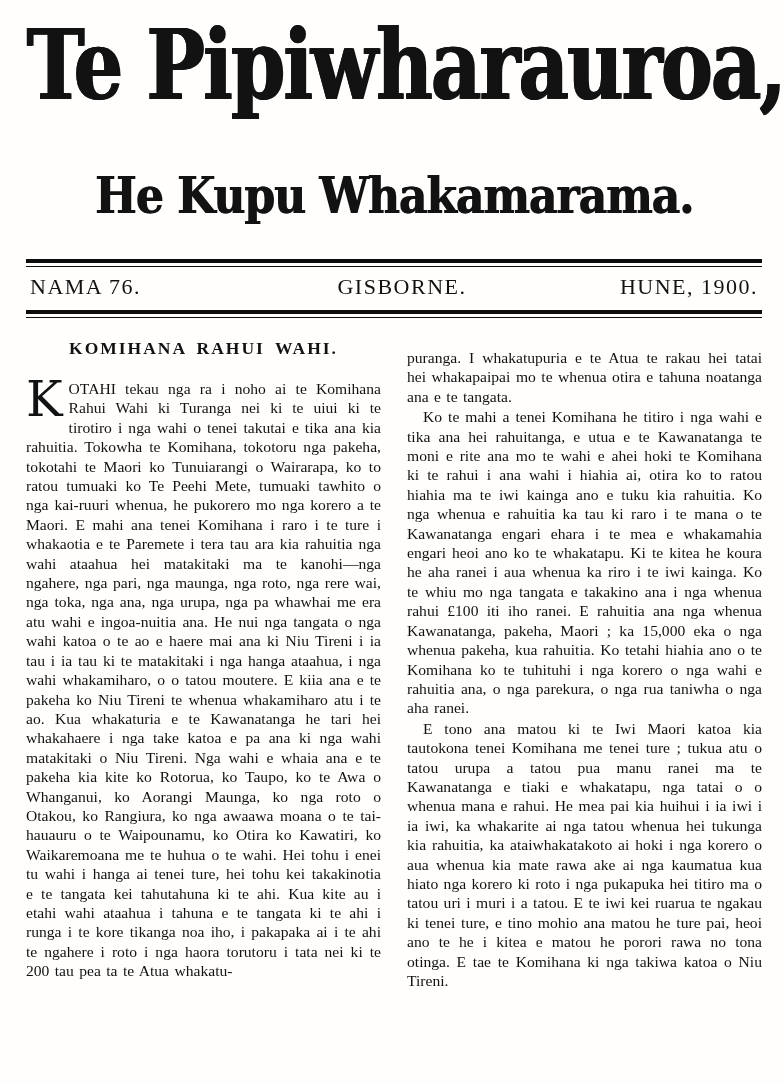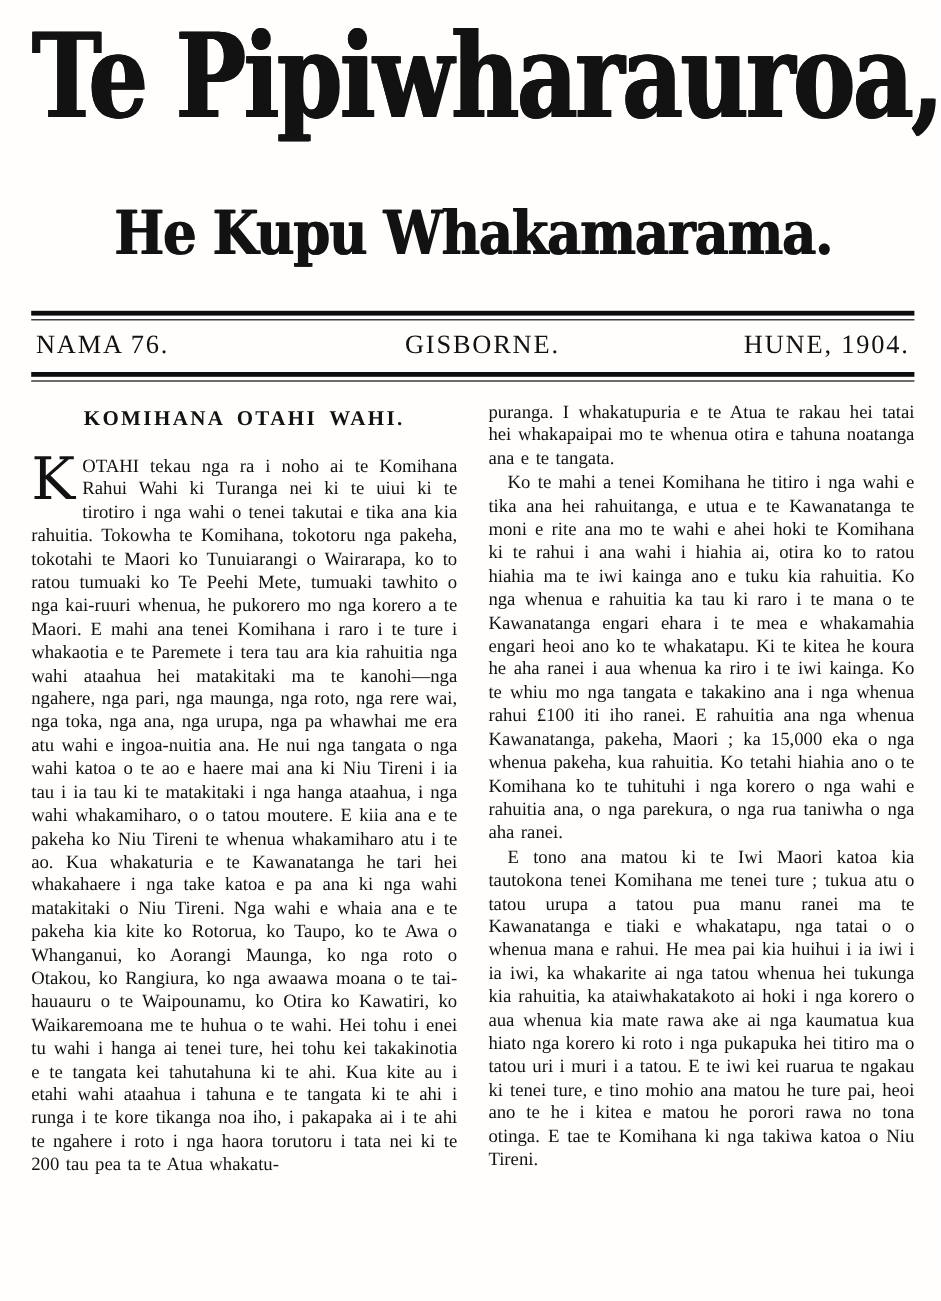--- a/index.html
+++ b/index.html
@@ -86,50 +86,50 @@
   }
   .dropcap {
     float: left;
     font-size: 49px;
     line-height: 38px;
     font-weight: normal;
     padding: 2px 6px 0 0;
     font-family: "DejaVu Serif", serif;
   }
   .col-right p.indent { text-indent: 16px; margin-top: 1px; }
-  .col-right p.first { }
+  .col-right p.first { margin-top: 14px; }
 </style>
 </head>
 <body>
 
 <div class="page">
 
   <div class="masthead">
     <div class="paper-title">Te Pipiwharauroa,</div>
     <div class="paper-subtitle">He Kupu Whakamarama.</div>
   </div>
 
   <div class="double-rule rule-top">
       <div class="inner"></div>
     </div>
 
   <div class="dateline">
     <span class="left">NAMA 76.</span>
     <span class="center">GISBORNE.</span>
-    <span class="right">HUNE, 1904.</span>
+    <span class="right">HUNE, 1900.</span>
   </div>
 
   <div class="double-rule rule-bottom">
       <div class="inner"></div>
     </div>
 
   <div class="columns">
 
     <div class="col col-left">
-      <div class="article-heading">KOMIHANA OTAHI WAHI.</div>
+      <div class="article-heading">KOMIHANA RAHUI WAHI.</div>
       <div class="body-text">
         <span class="dropcap">K</span><span>OTAHI tekau nga ra i noho ai te Komihana Rahui Wahi ki Turanga nei ki te uiui ki te tirotiro i nga wahi o tenei takutai e tika ana kia rahuitia.  Tokowha te Komihana, tokotoru nga pakeha, tokotahi te Maori ko Tunuiarangi o Wairarapa, ko to ratou tumuaki ko Te Peehi Mete, tumuaki tawhito o nga kai-ruuri whenua, he pukorero mo nga korero a te Maori.  E mahi ana tenei Komihana i raro i te ture i whakaotia e te Paremete i tera tau ara kia rahuitia nga wahi ataahua hei matakitaki ma te kanohi—nga ngahere, nga pari, nga maunga, nga roto, nga rere wai, nga toka, nga ana, nga urupa, nga pa whawhai me era atu wahi e ingoa-nuitia ana.  He nui nga tangata o nga wahi katoa o te ao e haere mai ana ki Niu Tireni i ia tau i ia tau ki te matakitaki i nga hanga ataahua, i nga wahi whakamiharo, o o tatou moutere.  E kiia ana e te pakeha ko Niu Tireni te whenua whakamiharo atu i te ao.  Kua whakaturia e te Kawanatanga he tari hei whakahaere i nga take katoa e pa ana ki nga wahi matakitaki o Niu Tireni.  Nga wahi e whaia ana e te pakeha kia kite ko Rotorua, ko Taupo, ko te Awa o Whanganui, ko Aorangi Maunga, ko nga roto o Otakou, ko Rangiura, ko nga awaawa moana o te tai-hauauru o te Waipounamu, ko Otira ko Kawatiri, ko Waikaremoana me te huhua o te wahi.  Hei tohu i enei tu wahi i hanga ai tenei ture, hei tohu kei takakinotia e te tangata kei tahutahuna ki te ahi.  Kua kite au i etahi wahi ataahua i tahuna e te tangata ki te ahi i runga i te kore tikanga noa iho, i pakapaka ai i te ahi te ngahere i roto i nga haora torutoru i tata nei ki te 200 tau pea ta te Atua whakatu-</span>
       </div>
     </div>
 
     <div class="col col-right body-text">
       <p class="first">puranga.  I whakatupuria e te Atua te rakau hei tatai hei whakapaipai mo te whenua otira e tahuna noatanga ana e te tangata.</p>
       <p class="indent">Ko te mahi a tenei Komihana he titiro i nga wahi e tika ana hei rahuitanga, e utua e te Kawanatanga te moni e rite ana mo te wahi e ahei hoki te Komihana ki te rahui i ana wahi i hiahia ai, otira ko to ratou hiahia ma te iwi kainga ano e tuku kia rahuitia.  Ko nga whenua e rahuitia ka tau ki raro i te mana o te Kawanatanga engari ehara i te mea e whakamahia engari heoi ano ko te whakatapu.  Ki te kitea he koura he aha ranei i aua whenua ka riro i te iwi kainga.  Ko te whiu mo nga tangata e takakino ana i nga whenua rahui £100 iti iho ranei.  E rahuitia ana nga whenua Kawanatanga, pakeha, Maori ; ka 15,000 eka o nga whenua pakeha, kua rahuitia.  Ko tetahi hiahia ano o te Komihana ko te tuhituhi i nga korero o nga wahi e rahuitia ana, o nga parekura, o nga rua taniwha o nga aha ranei.</p>
       <p class="indent">E tono ana matou ki te Iwi Maori katoa kia tautokona tenei Komihana me tenei ture ; tukua atu o tatou urupa a tatou pua manu ranei ma te Kawanatanga e tiaki e whakatapu, nga tatai o o whenua mana e rahui.  He mea pai kia huihui i ia iwi i ia iwi, ka whakarite ai nga tatou whenua hei tukunga kia rahuitia, ka ataiwhakatakoto ai hoki i nga korero o aua whenua kia mate rawa ake ai nga kaumatua kua hiato nga korero ki roto i nga pukapuka hei titiro ma o tatou uri i muri i a tatou.  E te iwi kei ruarua te ngakau ki tenei ture, e tino mohio ana matou he ture pai, heoi ano te he i kitea e matou he porori rawa no tona otinga.  E tae te Komihana ki nga takiwa katoa o Niu Tireni.</p>
     </div>

